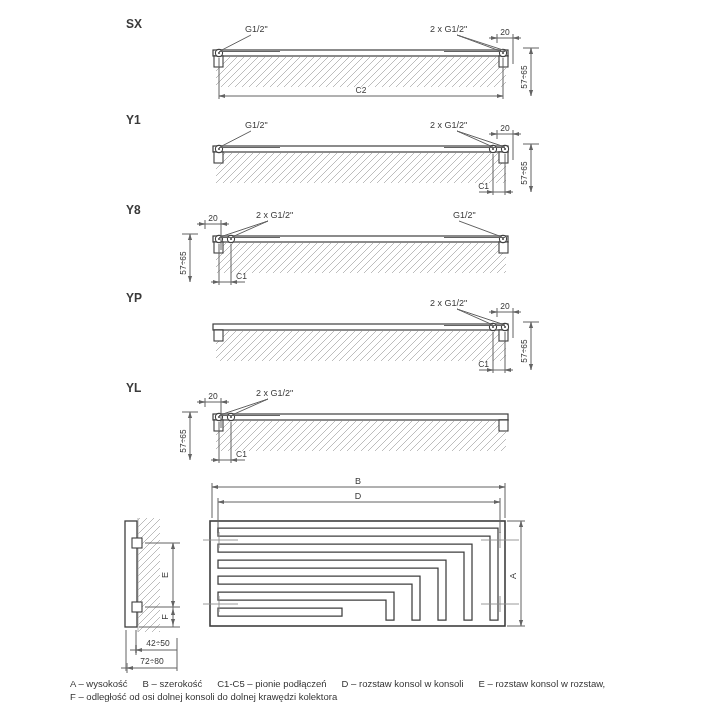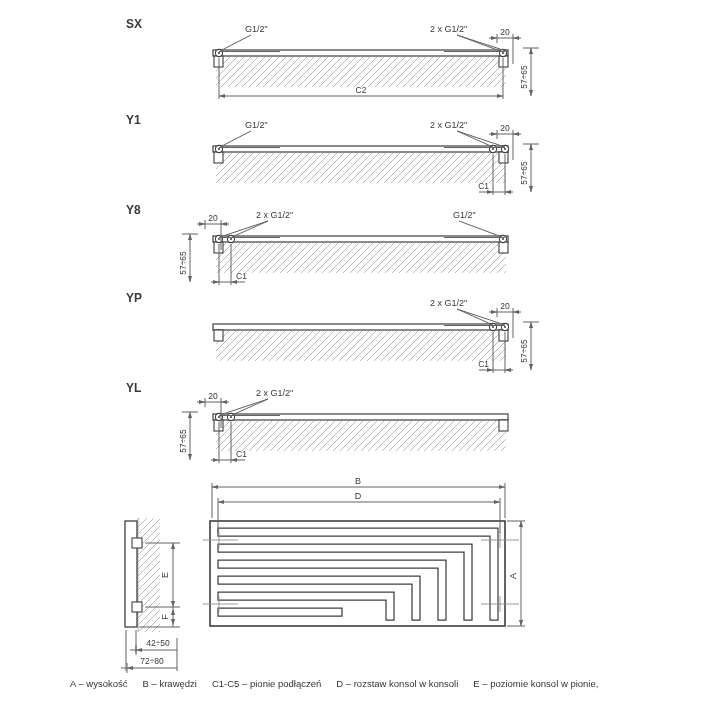--- a/index.html
+++ b/index.html
@@ -262,17 +262,18 @@
           <line x1="521" y1="521" x2="521" y2="626" stroke="#636363" stroke-width="1"></line>
           <polygon points="521,521 518.9,527 523.1,527" fill="#636363"></polygon>
           <polygon points="521,626 518.9,620 523.1,620" fill="#636363"></polygon>
           <text x="516" y="576" transform="rotate(-90 516 576)" font-size="9" fill="#3a3a3a" text-anchor="middle">A</text>
         </g>
       </svg>
     </div>
 
 <div class="legend">
   <div class="l1">
-    <span>A – wysokość</span><span>B – krawędzi</span><span>C1-C5 – pionie podłączeń</span><span>D – rozstaw konsol w konsoli</span><span>E – poziomie konsol w pionie,</span>
+    <span>A – wysokość</span><span>B – szerokość</span><span>C1-C5 – pionie podłączeń</span><span>D – rozstaw konsol w konsoli</span><span>E – rozstaw konsol w rozstaw,</span>
   </div>
+  <div class="l2">F – odległość od osi dolnej konsoli do dolnej krawędzi kolektora</div>
 </div>
 
 </div>
 
 </body></html>

